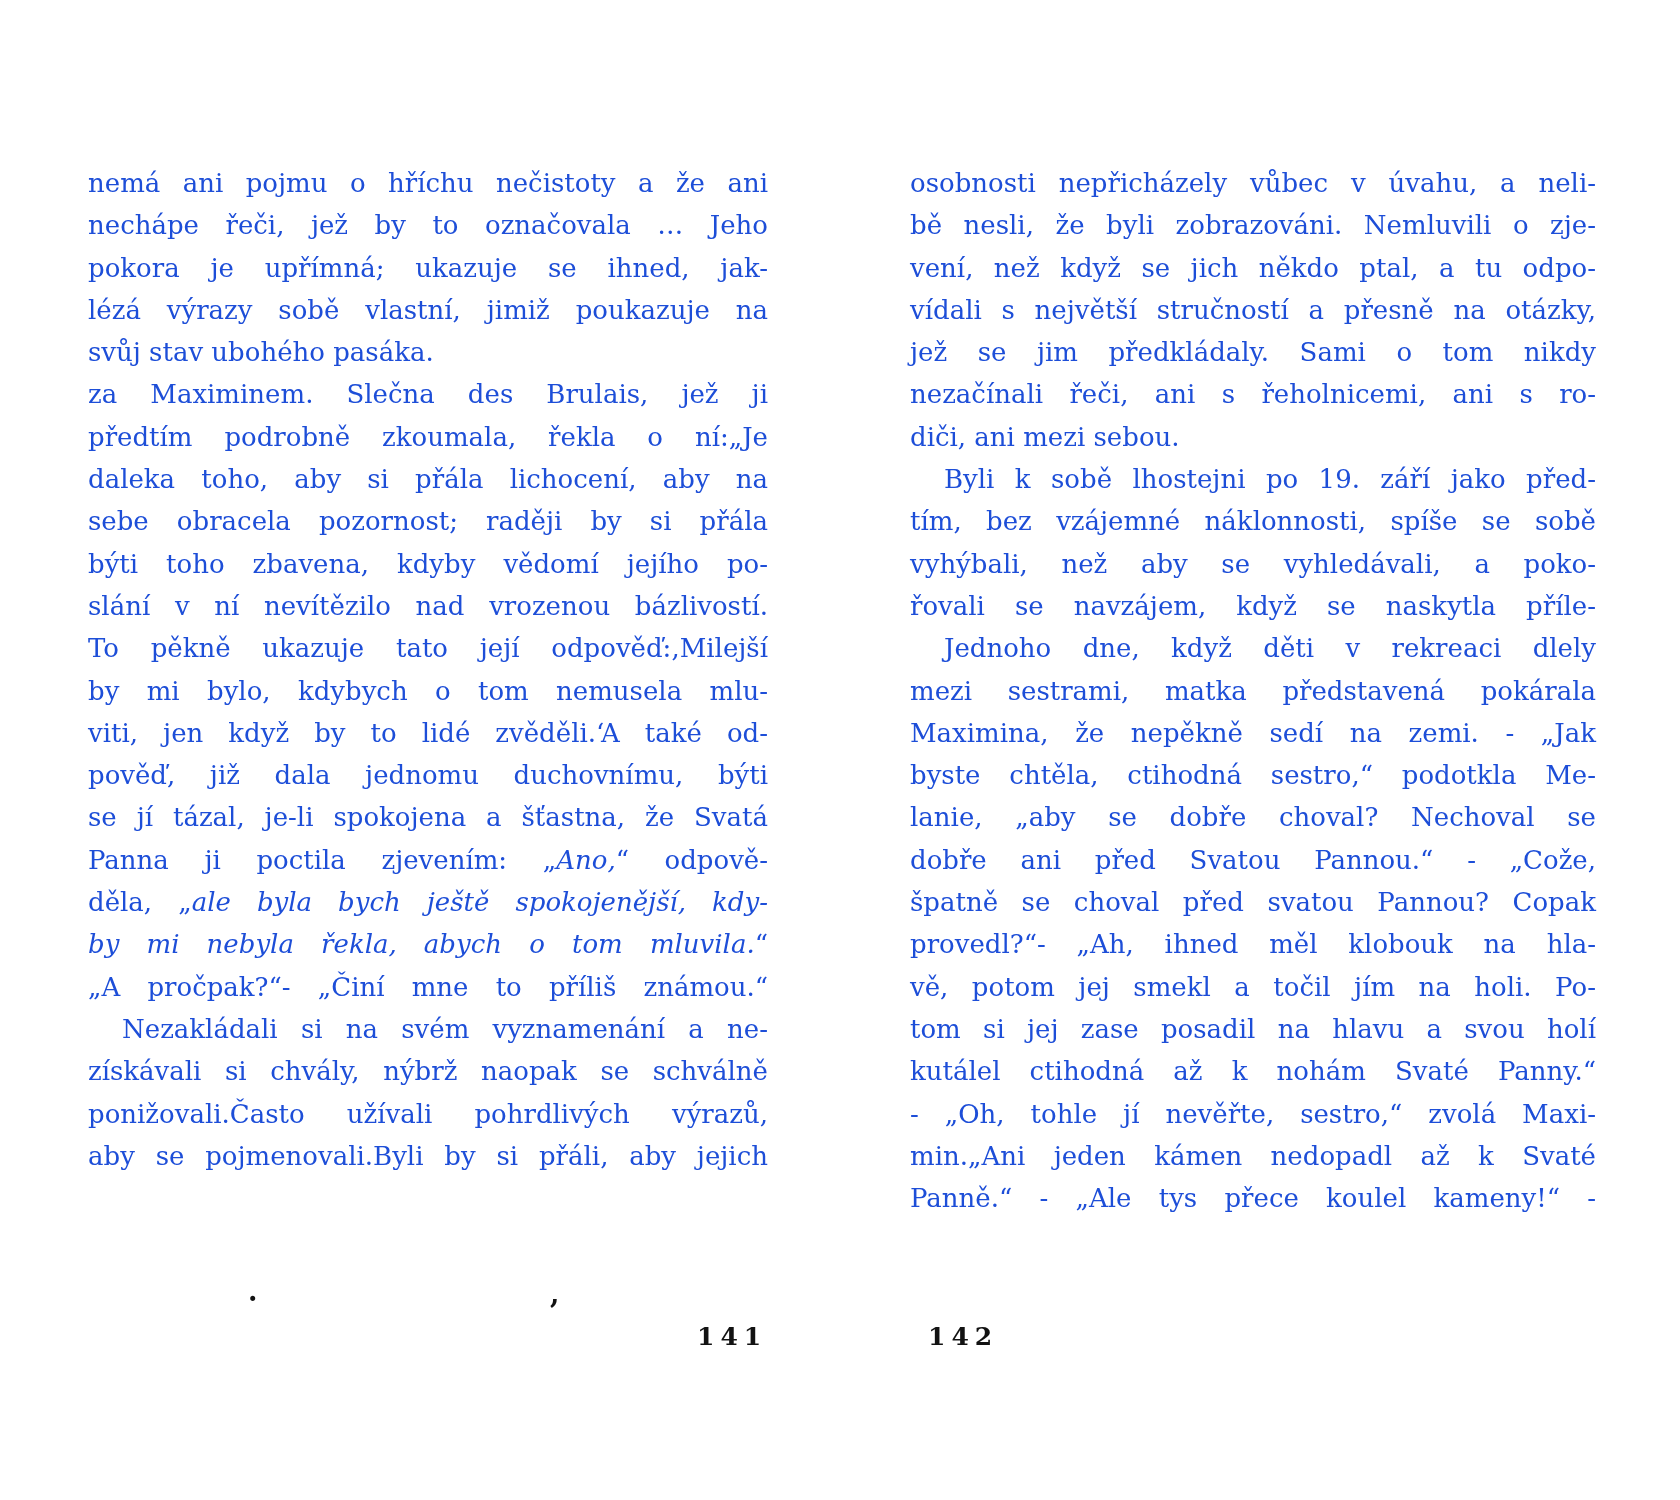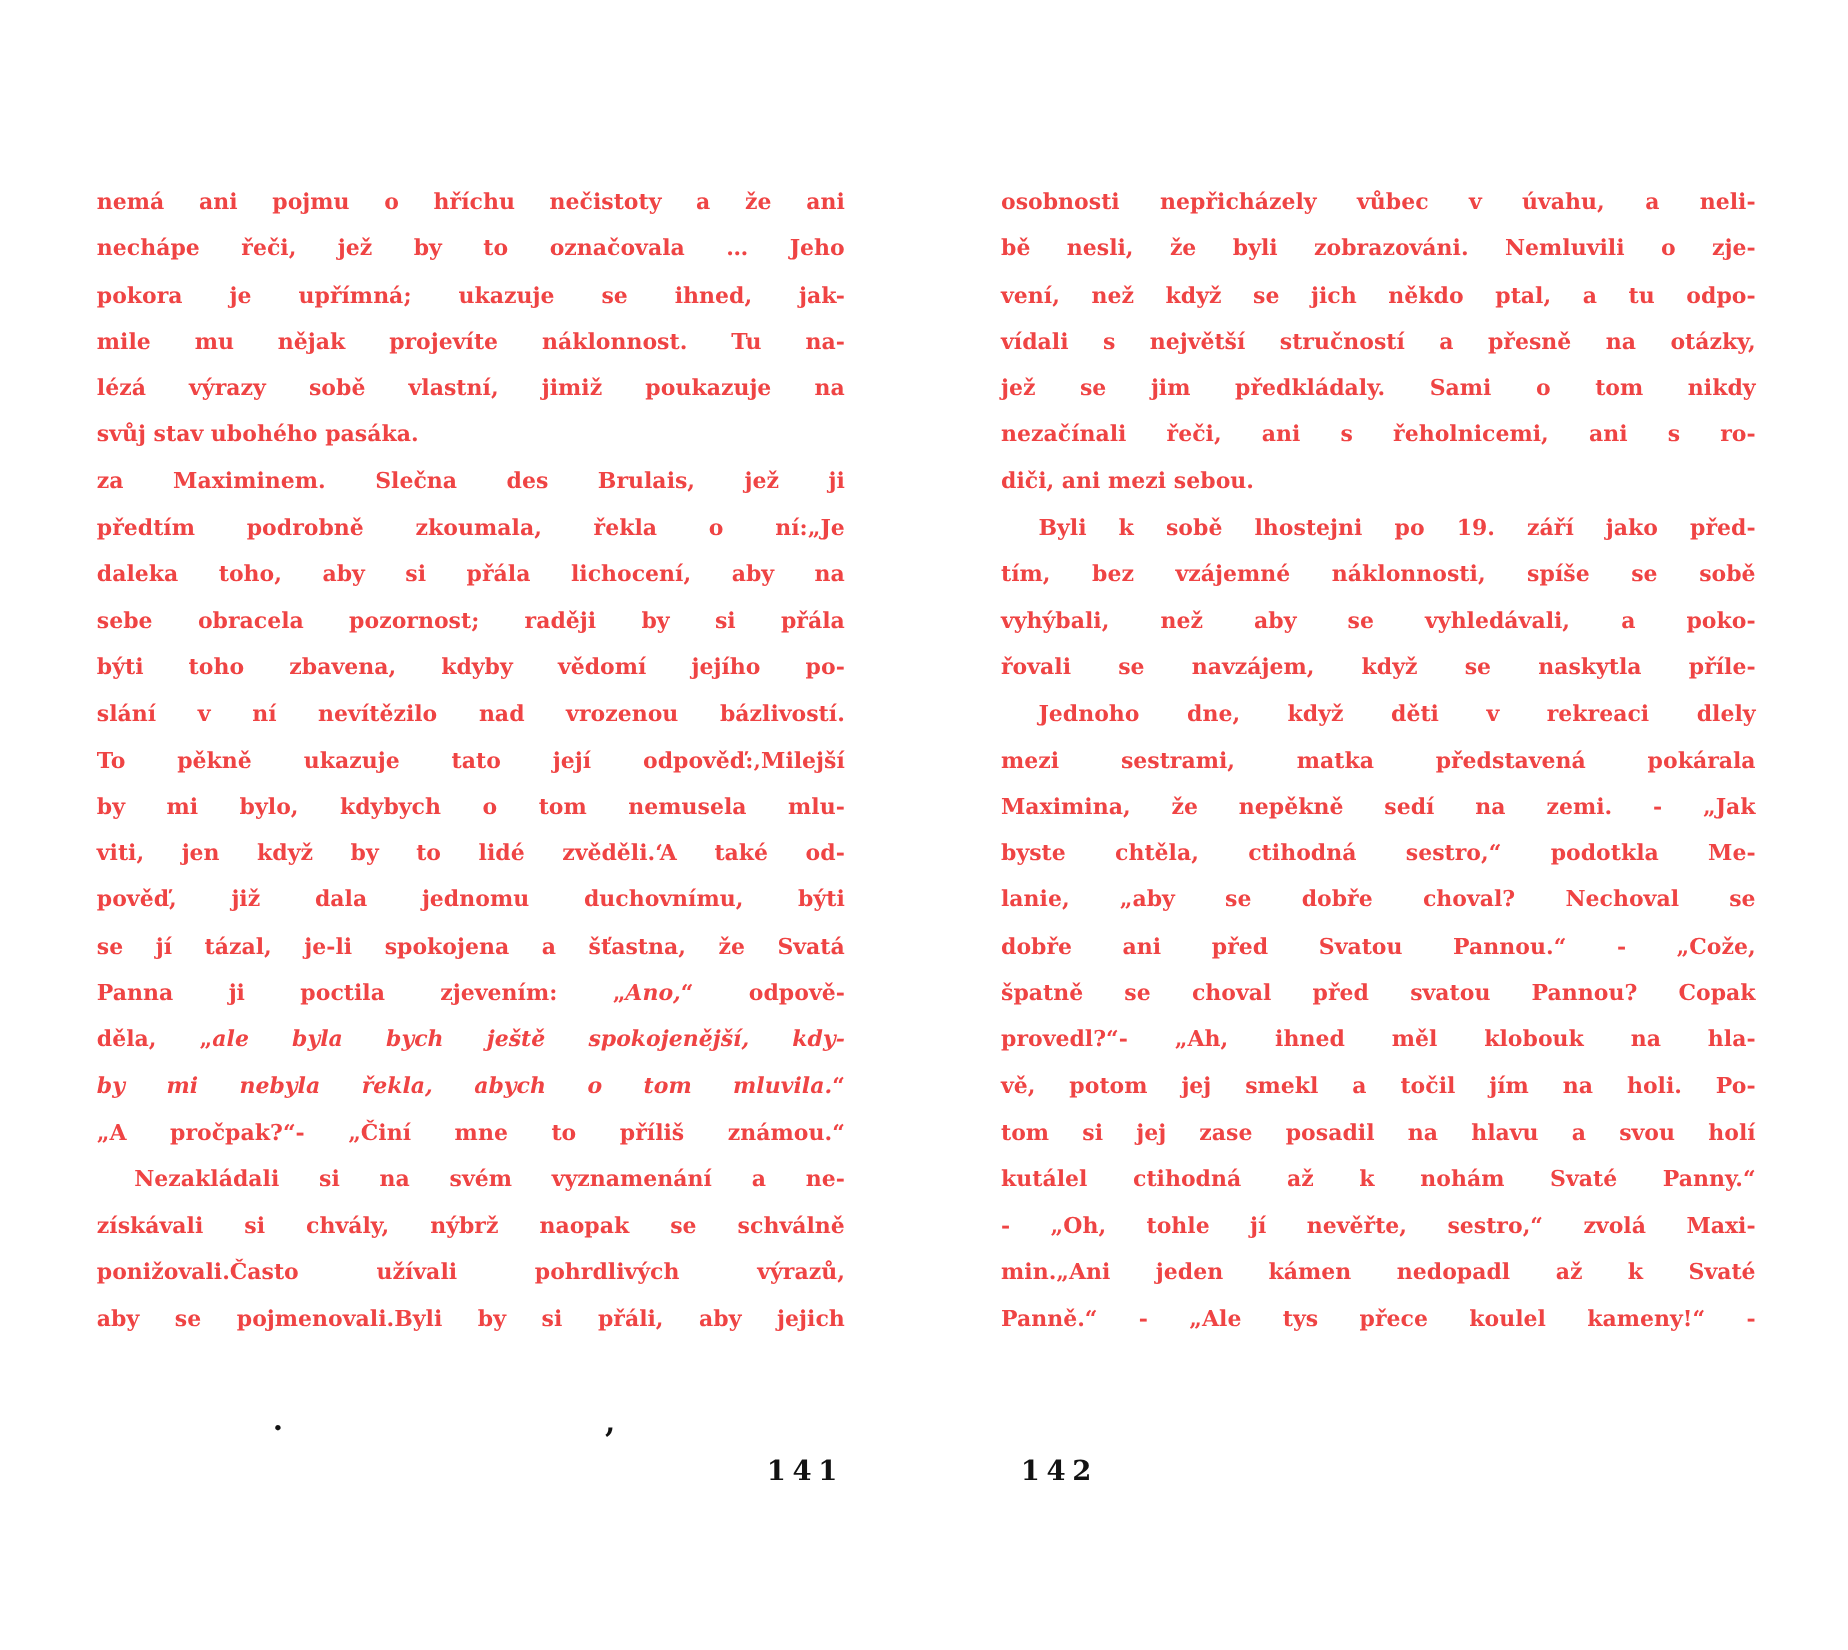--- a/index.html
+++ b/index.html
@@ -13,24 +13,24 @@
     height: 1500px;
     overflow: hidden;
     font-family: "DejaVu Serif", "Liberation Serif", serif;
     color: #121212;
   }
   .spread { position: absolute; inset: 0; }
 
   .page-text {
     position: absolute;
     top: 162px;
-    font-size: 20px;
-    font-weight: 700;
+    font-size: 26px;
+    font-weight: 400;
     line-height: 42.3px;
-    color: #ef4444;
+    color: #1d4ed8;
     text-align: justify;
   }
   #left-text  { left: 88px;  width: 680px; }
   #right-text { left: 910px; width: 686px; }
 
   .line {
     text-align: justify;
     text-align-last: justify;
     text-justify: inter-word;
     height: 42.3px;
@@ -61,21 +61,20 @@
 </head>
 <body>
 
 <div class="spread">
 
   <section class="page">
     <div class="page-text" id="left-text">
         <div class="line"><span>nemá ani pojmu o hříchu nečistoty a že ani</span></div>
         <div class="line"><span>nechápe řeči, jež by to označovala … Jeho</span></div>
         <div class="line"><span>pokora je upřímná; ukazuje se ihned, jak-</span></div>
-        <div class="line"><span>mile mu nějak projevíte náklonnost. Tu na-</span></div>
         <div class="line"><span>lézá výrazy sobě vlastní, jimiž poukazuje na</span></div>
         <div class="line end"><span>svůj stav ubohého pasáka.</span></div>
         <div class="line"><span>za Maximinem. Slečna des Brulais, jež ji</span></div>
         <div class="line"><span>předtím podrobně zkoumala, řekla o ní:„Je</span></div>
         <div class="line"><span>daleka toho, aby si přála lichocení, aby na</span></div>
         <div class="line"><span>sebe obracela pozornost; raději by si přála</span></div>
         <div class="line"><span>býti toho zbavena, kdyby vědomí jejího po-</span></div>
         <div class="line"><span>slání v ní nevítězilo nad vrozenou bázlivostí.</span></div>
         <div class="line"><span>To pěkně ukazuje tato její odpověď:‚Milejší</span></div>
         <div class="line"><span>by mi bylo, kdybych o tom nemusela mlu-</span></div>

